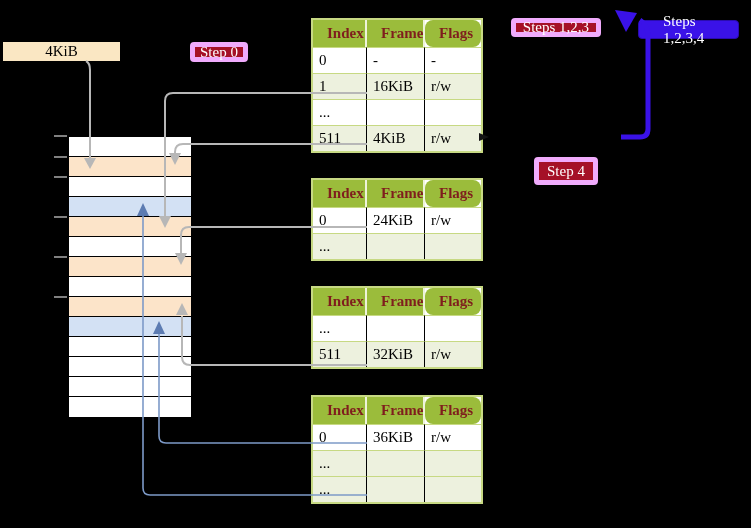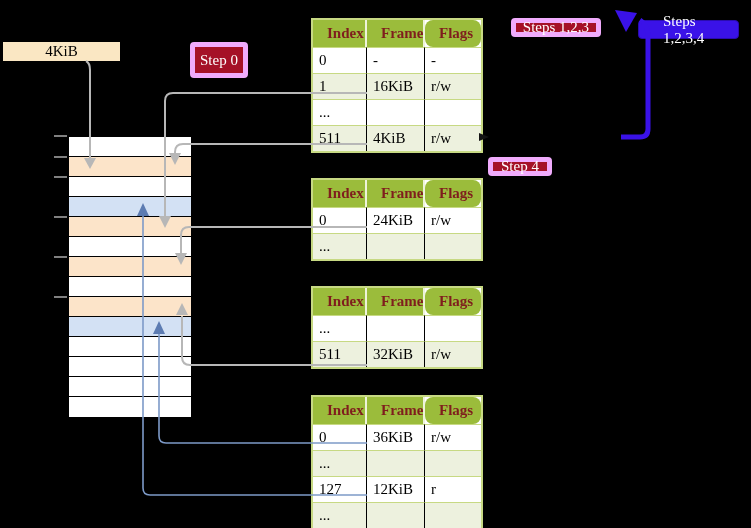--- a/index.html
+++ b/index.html
@@ -24,24 +24,24 @@
     background:var(--frame-label-bg);color:#000;font-size:15px;
     display:flex;align-items:center;justify-content:center;
   }
   
   .badge{
     position:absolute;color:#fff;font-size:15px;border-radius:4px;
     display:flex;align-items:center;justify-content:center;box-sizing:border-box;
   }
   .badge.red{background:var(--badge-red);border:5px solid #f0abfc;}
   .badge.blue{background:var(--badge-blue);border:1px solid #2a0bb0;}
-  #badge-step0{left:190px;top:42px;width:58px;height:36px;}
+  #badge-step0{left:190px;top:42px;width:58px;height:20px;}
   #badge-steps123{left:511px;top:18px;width:90px;height:19px;}
   #badge-steps1234{left:638px;top:20px;width:101px;height:19px;padding-left:24px;}
-  #badge-step4{left:488px;top:157px;width:64px;height:19px;}
+  #badge-step4{left:534px;top:157px;width:64px;height:28px;}
   
   .ptable{
     position:absolute;left:311px;width:172px;border:2px solid var(--border-green);
     border-collapse:separate;border-spacing:0;table-layout:fixed;
     background:#fff;font-size:15px;color:#000;
   }
   .ptable col.c1{width:54px;} .ptable col.c2{width:58px;} .ptable col.c3{width:56px;}
   .ptable th{
     background:var(--header-green);color:#7f1d1d;font-weight:bold;text-align:left;
     height:27px;padding:0 0 0 14px;box-sizing:border-box;font-size:15px;
@@ -199,25 +199,20 @@
         <tr>
           <td>0</td>
           <td>36KiB</td>
           <td>r/w</td>
         </tr>
         <tr class="alt">
           <td>...</td>
           <td></td>
           <td></td>
         </tr>
-        <tr>
-          <td>127</td>
-          <td>12KiB</td>
-          <td>r</td>
-        </tr>
         <tr class="alt">
           <td>...</td>
           <td></td>
           <td></td>
         </tr>
       </tbody>
     </table>
     <svg id="overlay" width="751" height="528" viewBox="0 0 751 528">
 
     <g stroke="#b7b7b7" stroke-width="2" fill="none">

